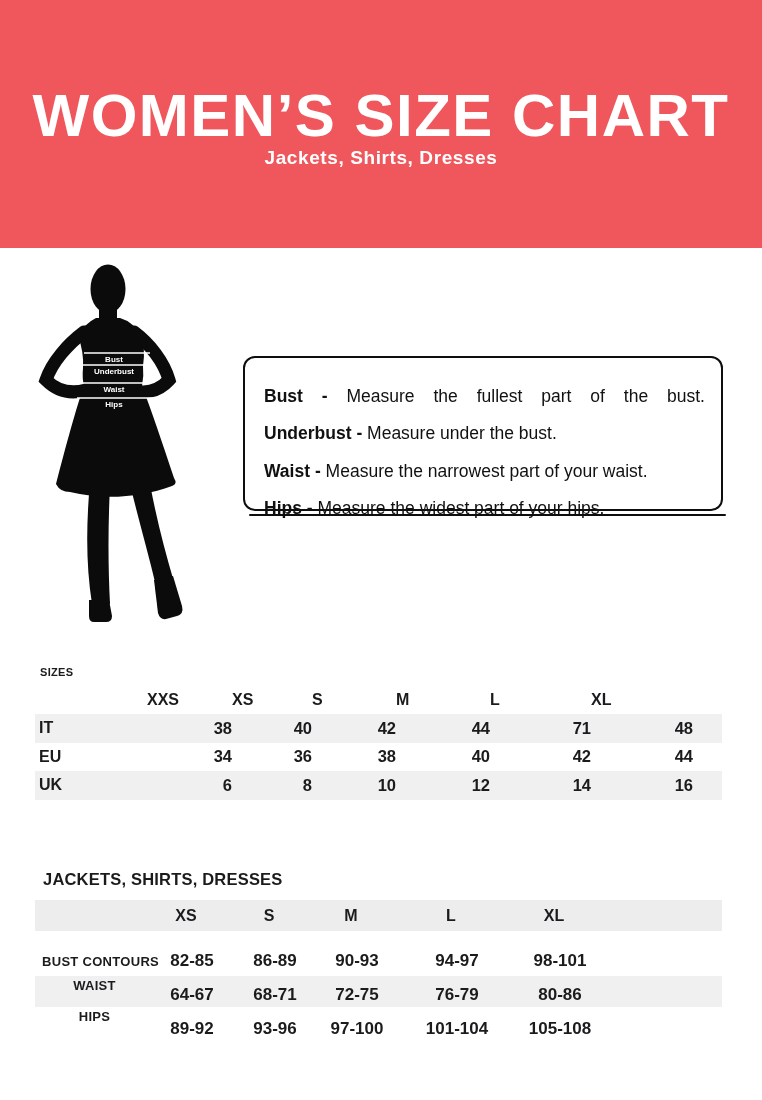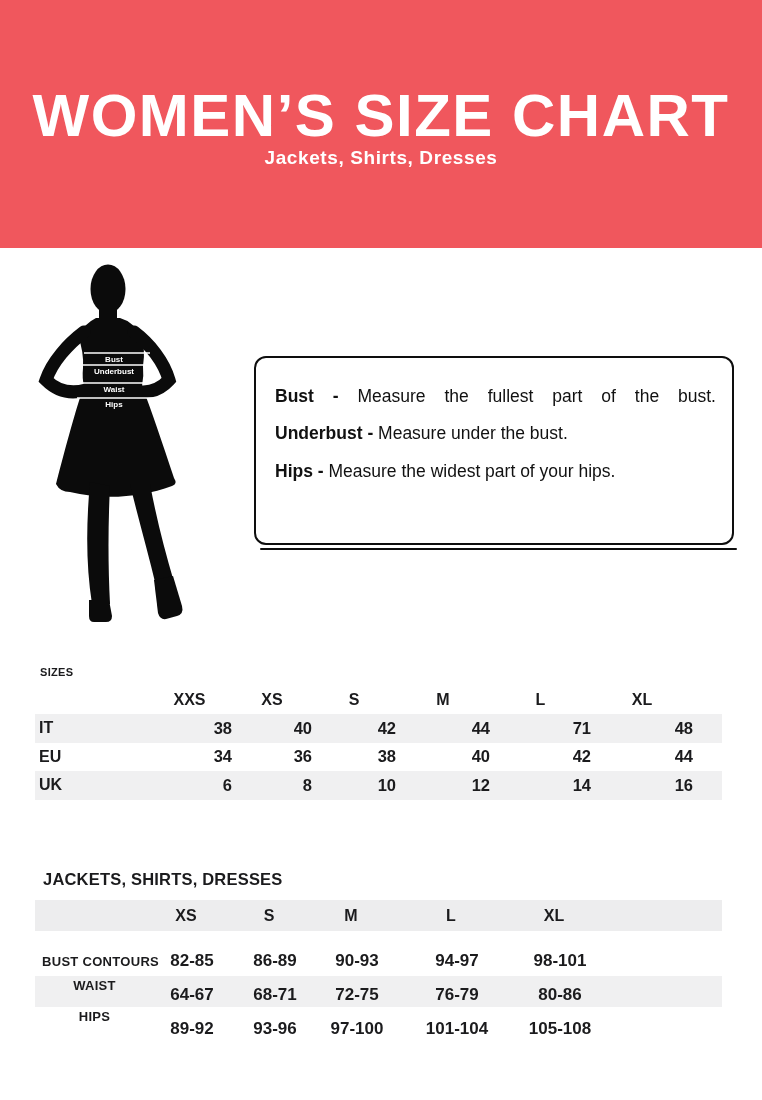--- a/index.html
+++ b/index.html
@@ -45,21 +45,21 @@
   }
   .fig-label{
     font-family:"Liberation Sans",sans-serif;
     font-weight:bold;font-size:8px;
     fill:#ffffff;text-anchor:middle;
   }
   .fig-line{stroke:#ffffff;stroke-width:1.4;}
 
   
   .info-box{
-    position:absolute;left:254px;top:356px;width:480px;height:189px;
+    position:absolute;left:243px;top:356px;width:480px;height:155px;
     background:#fff;border:2.5px solid #0e0e0e;border-radius:12px;
     padding:20px 16px 0 19px;
   }
   .info-box::after{ 
     content:"";position:absolute;left:4px;right:-5px;bottom:-7px;
     height:2.5px;background:#0e0e0e;border-radius:2px;
   }
   .measure-line{
     font-size:17.5px;line-height:37.4px;white-space:nowrap;
     color:#111;
@@ -87,21 +87,21 @@
     position:absolute;left:35px;top:686px;width:687px;
   }
   .t1-header,.t1-row{
     display:grid;
     grid-template-columns:112px 85px 80px 84px 94px 101px 102px;
     align-items:center;
   }
   .t1-header{height:28px;}
   .t1-row{height:28.6px;}
   .t1-row.striped{background:var(--stripe);}
-  .t1-colhead{font-weight:bold;font-size:16px;text-align:center;}
+  .t1-colhead{font-weight:bold;font-size:16px;}
   .t1-label{font-weight:bold;font-size:16px;padding-left:4px;}
   .t1-val{font-weight:bold;font-size:16.5px;text-align:right;}
 
   
   .t2{
     position:absolute;left:35px;top:900px;width:687px;
   }
   .t2-band{
     display:grid;
     grid-template-columns:112px 78px 88px 76px 124px 82px;
@@ -187,20 +187,25 @@
   <div class="info-box">
     <div class="measure-line justify">
       <span class="measure-term">Bust</span>
       <span class="measure-dash">-</span>
       <span class="measure-desc">Measure the fullest part of the bust.</span>
     </div>
     <div class="measure-line">
       <span class="measure-term">Underbust</span>
       <span class="measure-dash">-</span>
       <span class="measure-desc">Measure under the bust.</span>
+    </div>
+    <div class="measure-line">
+      <span class="measure-term">Waist</span>
+      <span class="measure-dash">-</span>
+      <span class="measure-desc">Measure the narrowest part of your waist.</span>
     </div>
     <div class="measure-line">
       <span class="measure-term">Hips</span>
       <span class="measure-dash">-</span>
       <span class="measure-desc">Measure the widest part of your hips.</span>
     </div>
   </div>
 
   <div class="sizes-title">SIZES</div>
 

